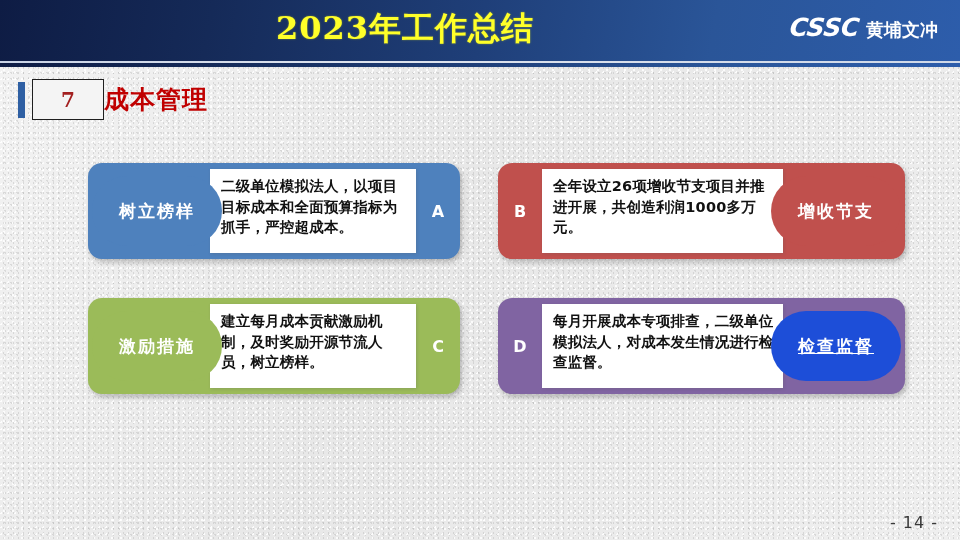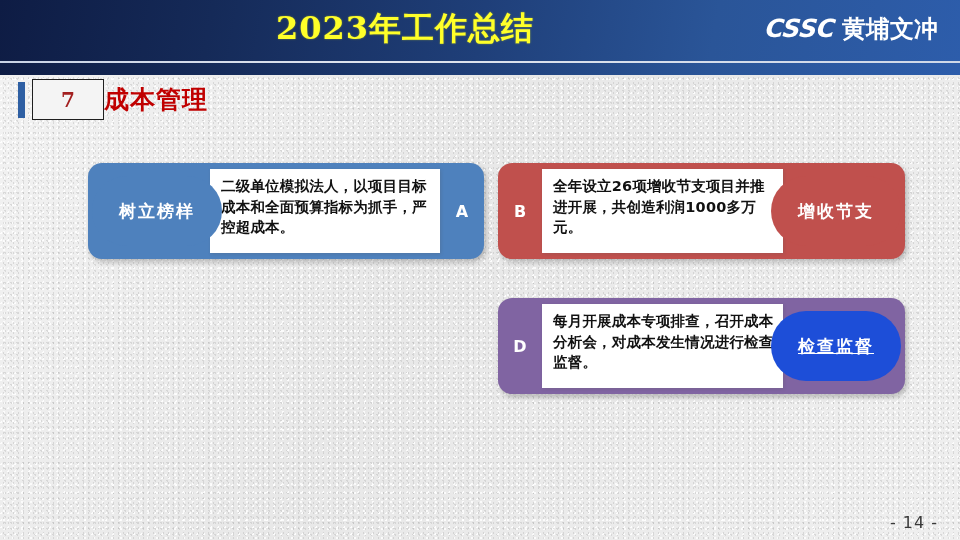--- a/index.html
+++ b/index.html
@@ -27,21 +27,21 @@
       radial-gradient(circle at 90% 15%, rgba(165,165,165,0.3) 0 1px, transparent 1px),
       linear-gradient(120deg, #f3f3f3 0%, #e8e8e8 45%, #efefef 100%);
     background-size: 7px 7px, 5px 5px, 9px 9px, 6px 6px, 100% 100%;
   }
 
   
   .header {
     position: absolute;
     left: 0; top: 0;
     width: 960px;
-    height: 75px;
+    height: 67px;
     background: linear-gradient(100deg, #0e1c44 0%, #152a58 22%, #1f3f79 50%, #2a5598 74%, #2d5dab 100%);
     overflow: hidden;
   }
   .header-title {
     position: absolute;
     left: 0; right: 0;
     top: 7px;
     text-align: center;
     font-family: "DejaVu Serif", "Liberation Serif", serif;
     font-size: 32px;
@@ -62,21 +62,21 @@
   }
   .logo-cssc {
     font-family: "DejaVu Sans", "Liberation Sans", sans-serif;
     font-size: 25px;
     font-weight: 900;
     font-style: italic;
     letter-spacing: -0.5px;
     transform: skewX(-6deg);
   }
   .logo-cn {
-    font-size: 24px;
+    font-size: 18px;
     font-weight: 700;
     letter-spacing: 0px;
   }
   .header-underline {
     position: absolute;
     left: 0; top: 61px;
     width: 960px;
     height: 2px;
     background: linear-gradient(90deg, #c9d3e6 0%, #dfe4ee 40%, #cfd8e8 100%);
   }
@@ -211,40 +211,47 @@
   <div class="header-underline"></div>
 
   <div class="section">
     <div class="section-bar" style="background: rgb(46, 95, 163);"></div>
     <div class="section-numbox">
       <span class="section-num" style="color: rgb(163, 32, 32);">7</span>
     </div>
     <div class="section-title" style="color: rgb(192, 0, 0);">成本管理</div>
   </div>
 
-  <div class="card left" id="card-a" style="left: 88px; top: 163px; background: rgb(78, 129, 189); padding-left: 24px;">
+  <div class="card left" id="card-a" style="left: 88px; top: 163px; background: rgb(78, 129, 189);">
     <div class="inner">
       <div class="card-text">二级单位模拟法人，以项目目标成本和全面预算指标为抓手，严控超成本。</div>
     </div>
     <div class="pill" style="background: rgb(78, 129, 189);">树立榜样</div>
     <div class="letter">A</div>
   </div>
 
   <div class="card right" id="card-b" style="left: 498px; top: 163px; background: rgb(192, 80, 77);">
     <div class="inner">
       <div class="card-text">全年设立26项增收节支项目并推进开展，共创造利润1000多万元。</div>
     </div>
     <div class="pill" style="background: rgb(192, 80, 77);">增收节支</div>
     <div class="letter">B</div>
   </div>
 
+  <div class="card left" id="card-c" style="left: 88px; top: 298px; background: rgb(155, 187, 89);">
+    <div class="inner">
+      <div class="card-text">建立每月成本贡献激励机制，及时奖励开源节流人员，树立榜样。</div>
+    </div>
+    <div class="pill" style="background: rgb(155, 187, 89);">激励措施</div>
+    <div class="letter">C</div>
+  </div>
 
   <div class="card right" id="card-d" style="left: 498px; top: 298px; background: rgb(128, 100, 162);">
     <div class="inner">
-      <div class="card-text">每月开展成本专项排查，召开成本分析会，对成本发生情况进行检查监督。</div>
+      <div class="card-text">每月开展成本专项排查，二级单位模拟法人，对成本发生情况进行检查监督。</div>
     </div>
     <div class="pill" style="background: #1d4ed8; text-decoration: underline;">检查监督</div>
     <div class="letter">D</div>
   </div>
 
   <div class="page-number">- 14 -</div>
 
 </div>
 
 </body></html>

